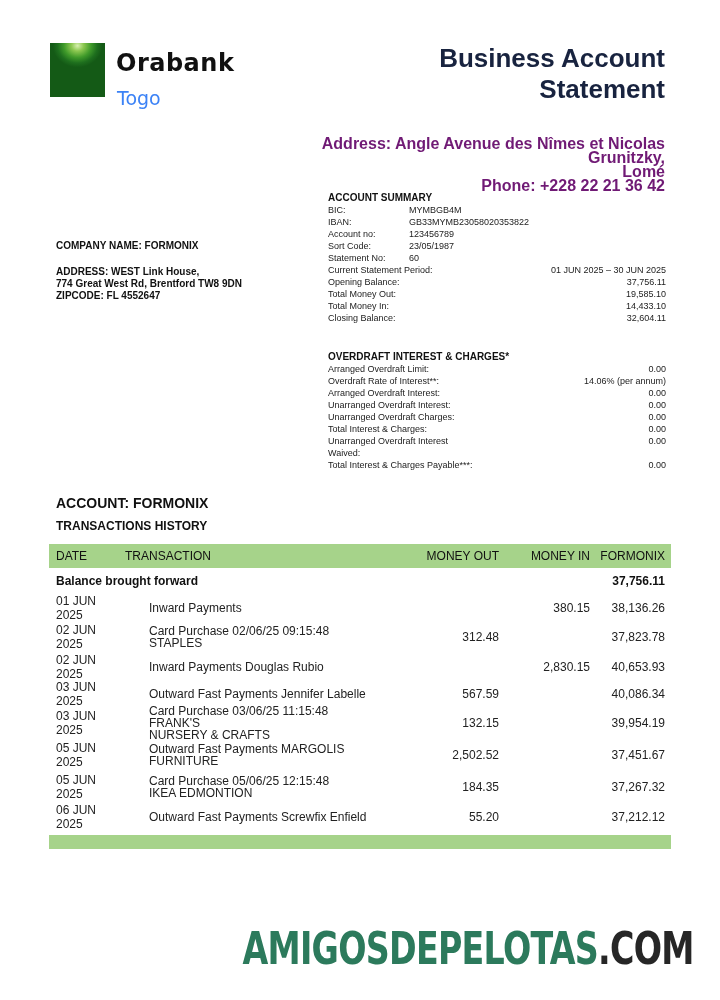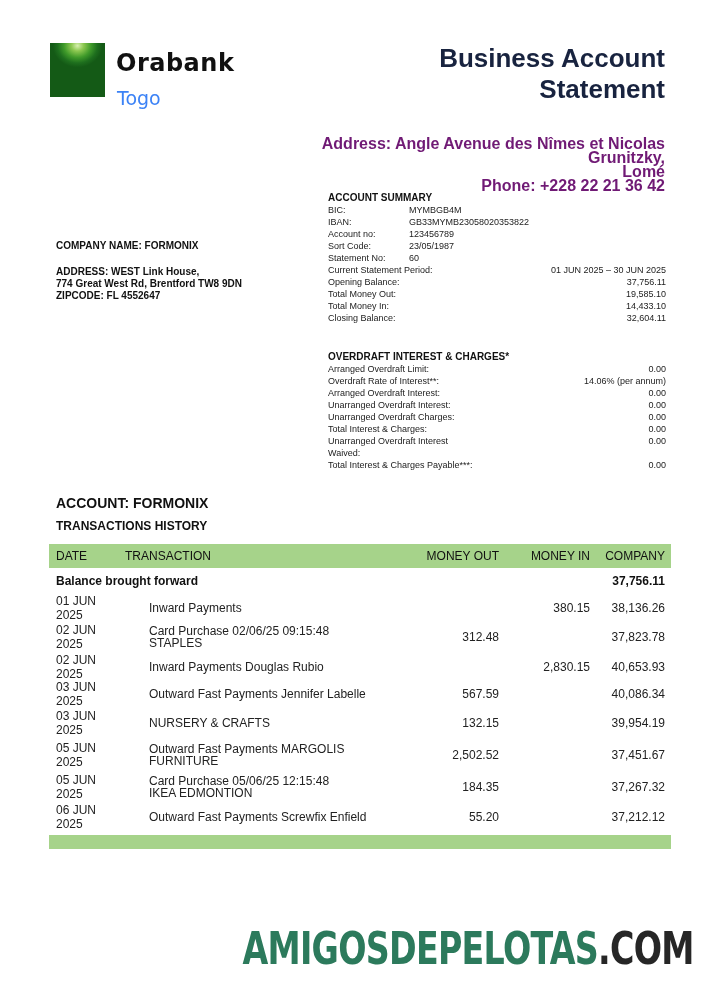--- a/index.html
+++ b/index.html
@@ -160,21 +160,21 @@
 
 <div class="acct-title">ACCOUNT: FORMONIX</div>
 <div class="hist-title">TRANSACTIONS HISTORY</div>
 
 <div class="table">
   <div class="thead">
     <div class="col-date">DATE</div>
     <div class="col-tx">TRANSACTION</div>
     <div class="col-out">MONEY OUT</div>
     <div class="col-in">MONEY IN</div>
-    <div class="col-bal">COMPANY</div>
+    <div class="col-bal">FORMONIX</div>
   </div>
   <div class="trow bf">
     <div style="width:461px; padding-left:7px;">Balance brought forward</div>
     <div class="col-in"></div>
     <div class="col-bal">37,756.11</div>
   </div>
   <div class="trow h1">
     <div class="col-date">01 JUN 2025</div>
     <div class="col-tx">Inward Payments</div>
     <div class="col-out"></div>
@@ -201,20 +201,21 @@
   <div class="trow h1">
     <div class="col-date">03 JUN 2025</div>
     <div class="col-tx">Outward Fast Payments Jennifer Labelle</div>
     <div class="col-out">567.59</div>
     <div class="col-in"></div>
     <div class="col-bal">40,086.34</div>
   </div>
   <div class="trow h2">
     <div class="col-date">03 JUN 2025</div>
     <div class="col-tx">
+        <div>Card Purchase 03/06/25 11:15:48 FRANK'S</div>
         <div>NURSERY &amp; CRAFTS</div>
       </div>
     <div class="col-out">132.15</div>
     <div class="col-in"></div>
     <div class="col-bal">39,954.19</div>
   </div>
   <div class="trow h2">
     <div class="col-date">05 JUN 2025</div>
     <div class="col-tx">
         <div>Outward Fast Payments MARGOLIS</div>

